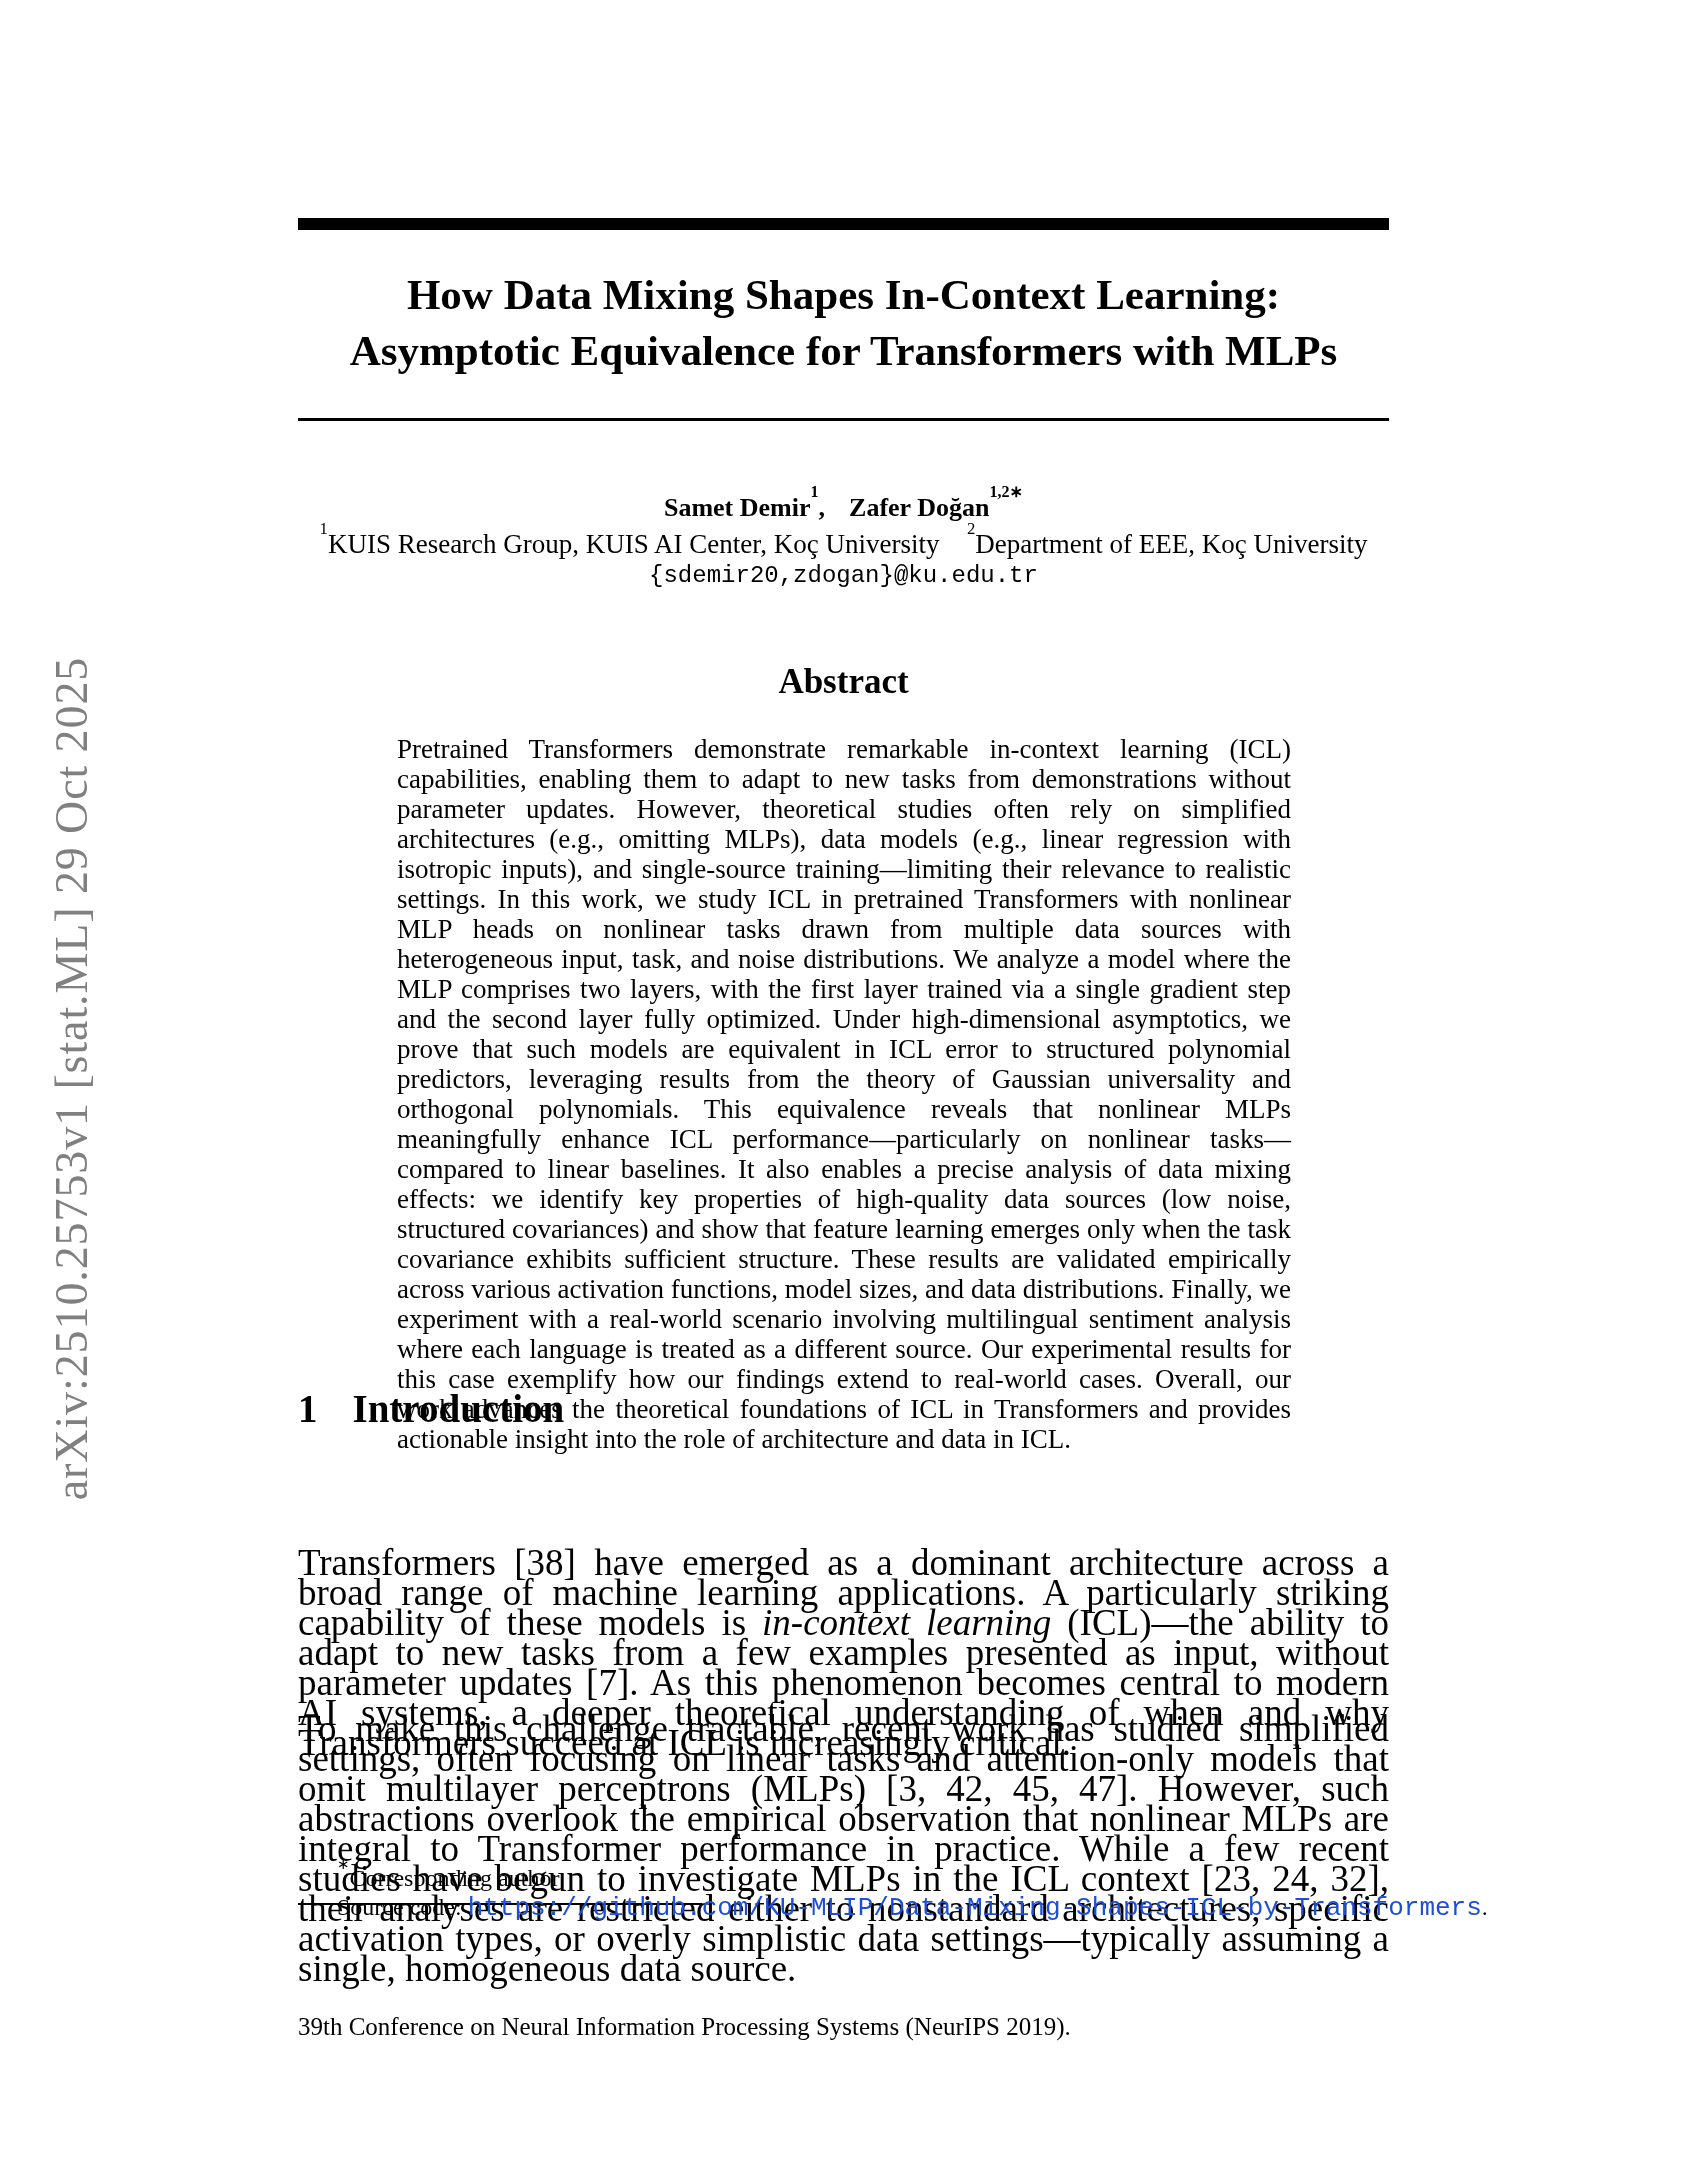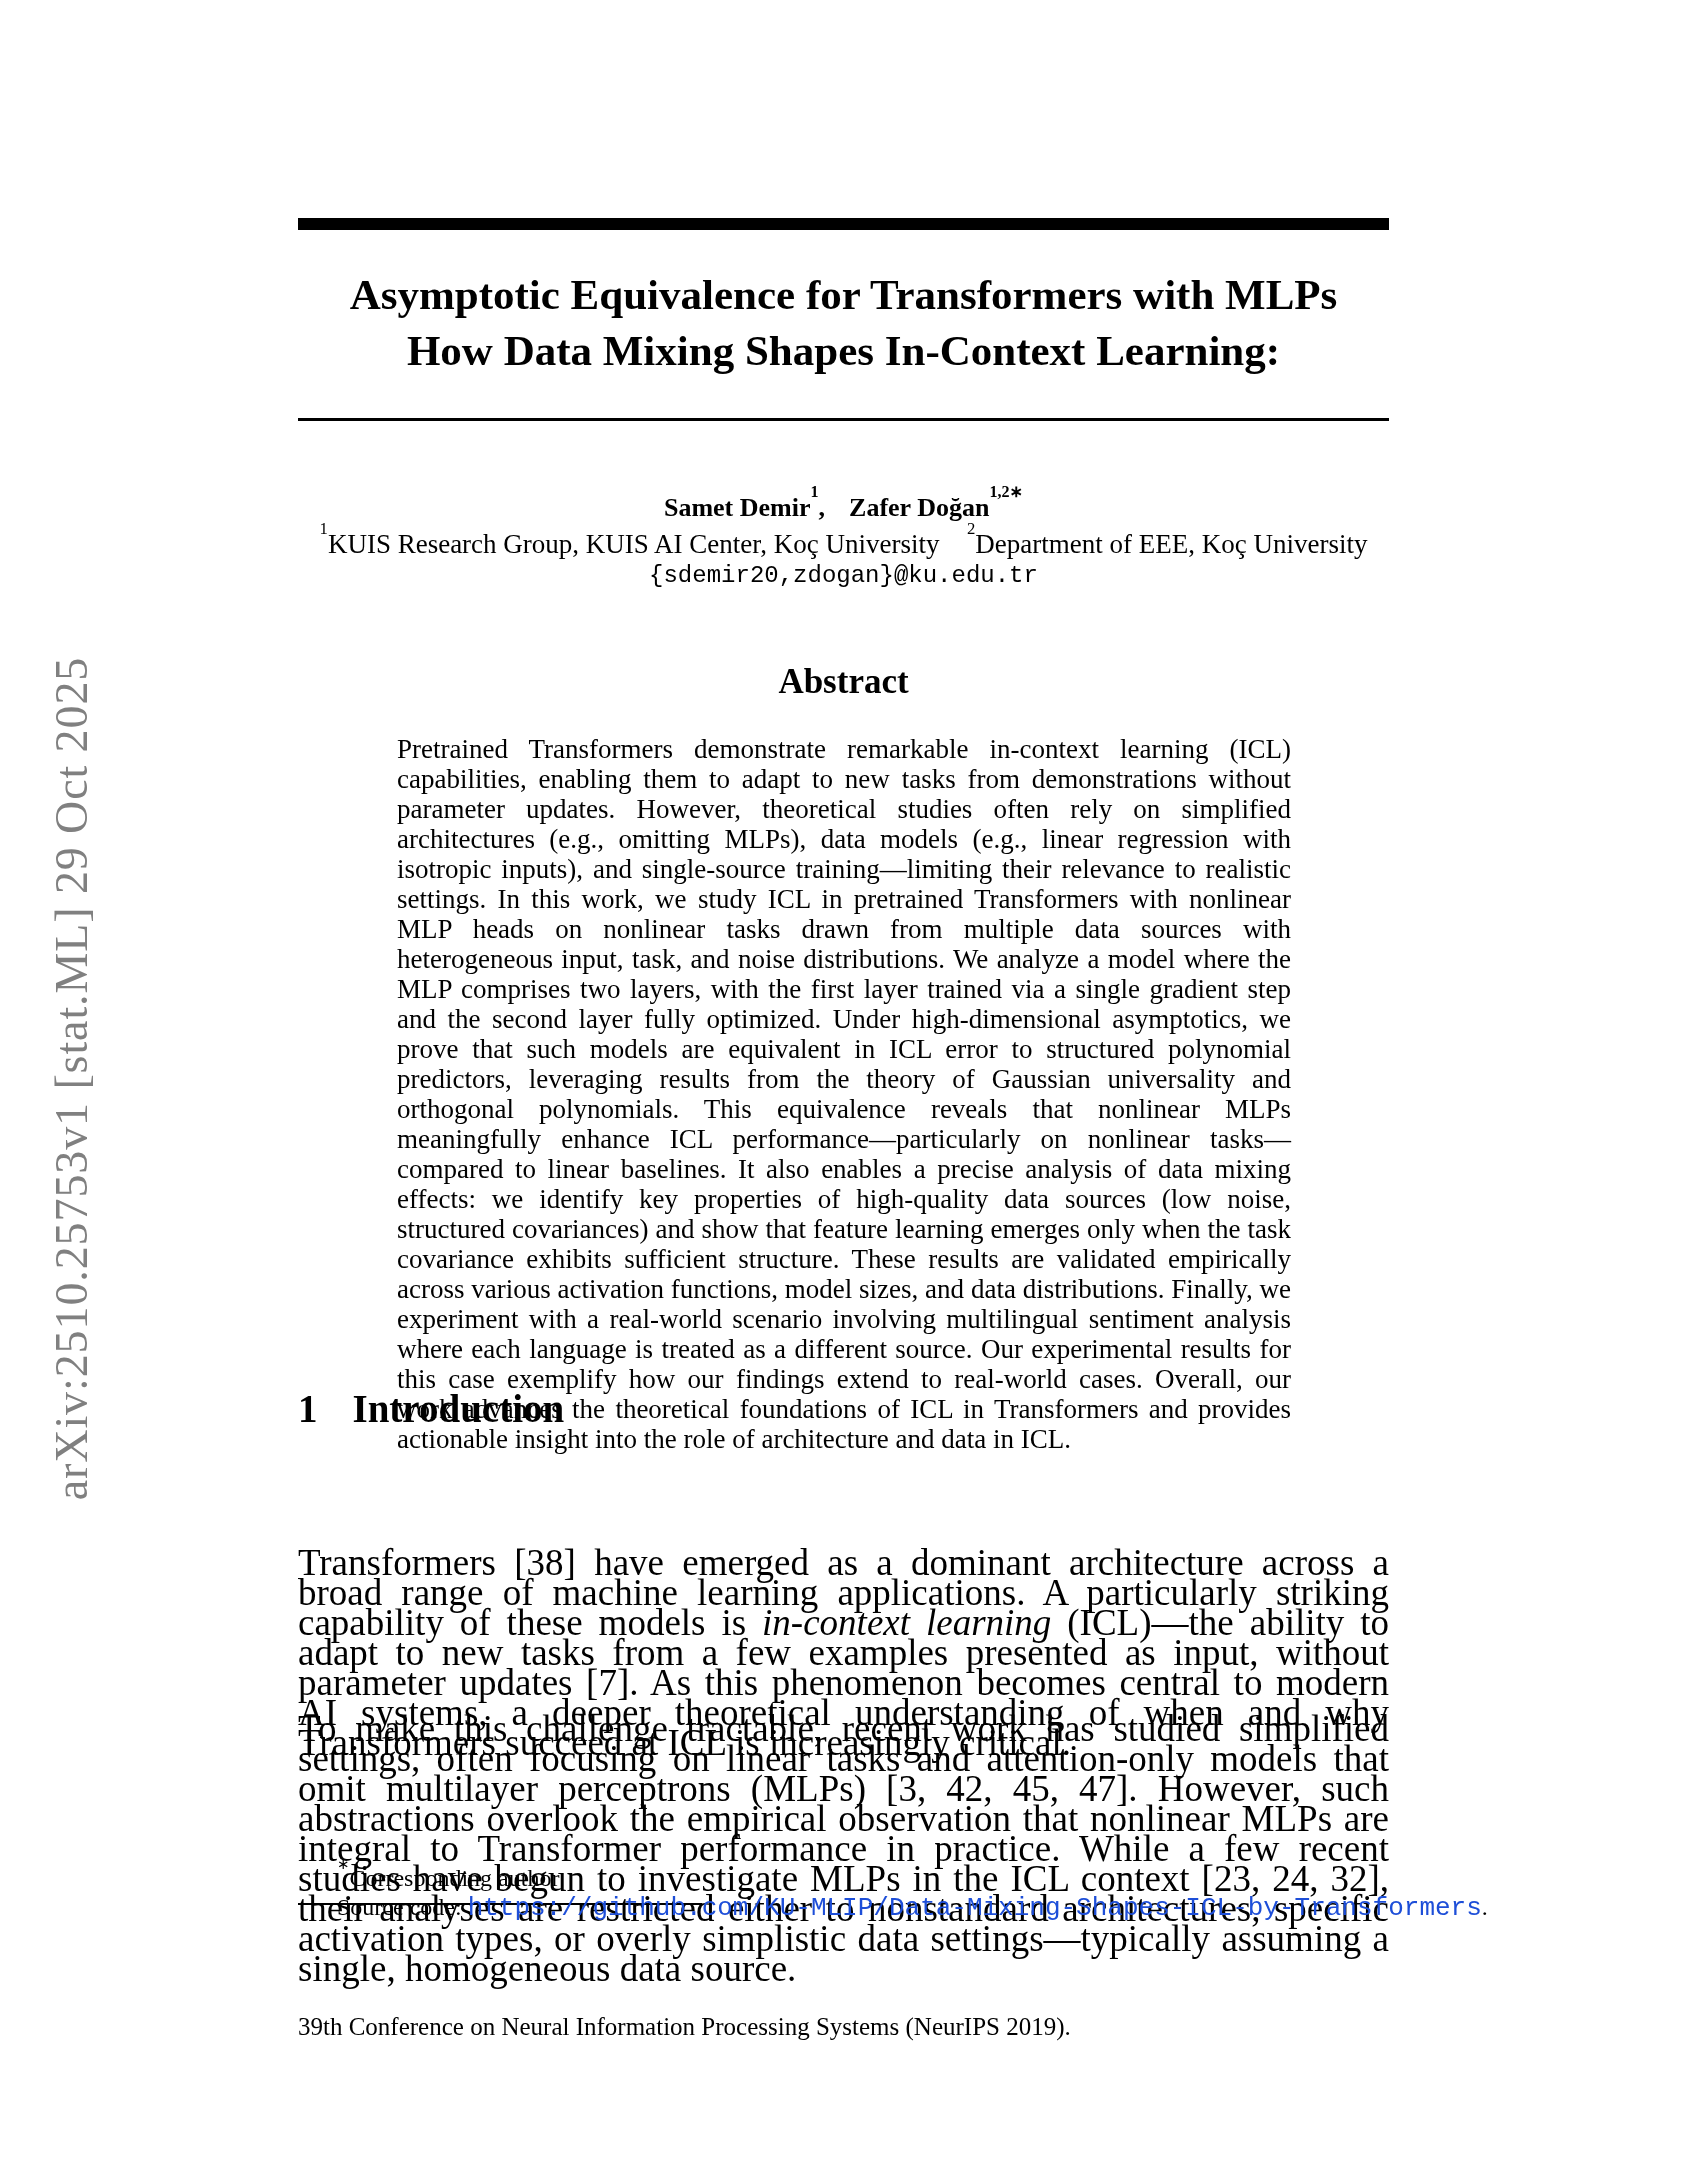--- a/index.html
+++ b/index.html
@@ -180,22 +180,22 @@
 </head>
 <body>
 
 <div class="page">
 
   <div class="watermark" style="color: rgb(128, 128, 128);">arXiv:2510.25753v1  [stat.ML]  29 Oct 2025</div>
 
   <div class="rule-thick"></div>
 
   <div class="title">
+    <div>How Data Mixing Shapes In-Context Learning:</div>
     <div>Asymptotic Equivalence for Transformers with MLPs</div>
-    <div>How Data Mixing Shapes In-Context Learning:</div>
   </div>
 
   <div class="rule-thin"></div>
 
   <div class="authors">
     <span>Samet Demir</span><sup class="sp">1</sup><span>,</span><span class="second-author">Zafer Doğan</span><sup class="sp">1,2∗</sup>
   </div>
 
   <div class="affils">
     <sup class="sp">1</sup><span>KUIS Research Group, KUIS AI Center, Koç University</span><sup class="sp second-affil">2</sup><span>Department of EEE, Koç University</span>

